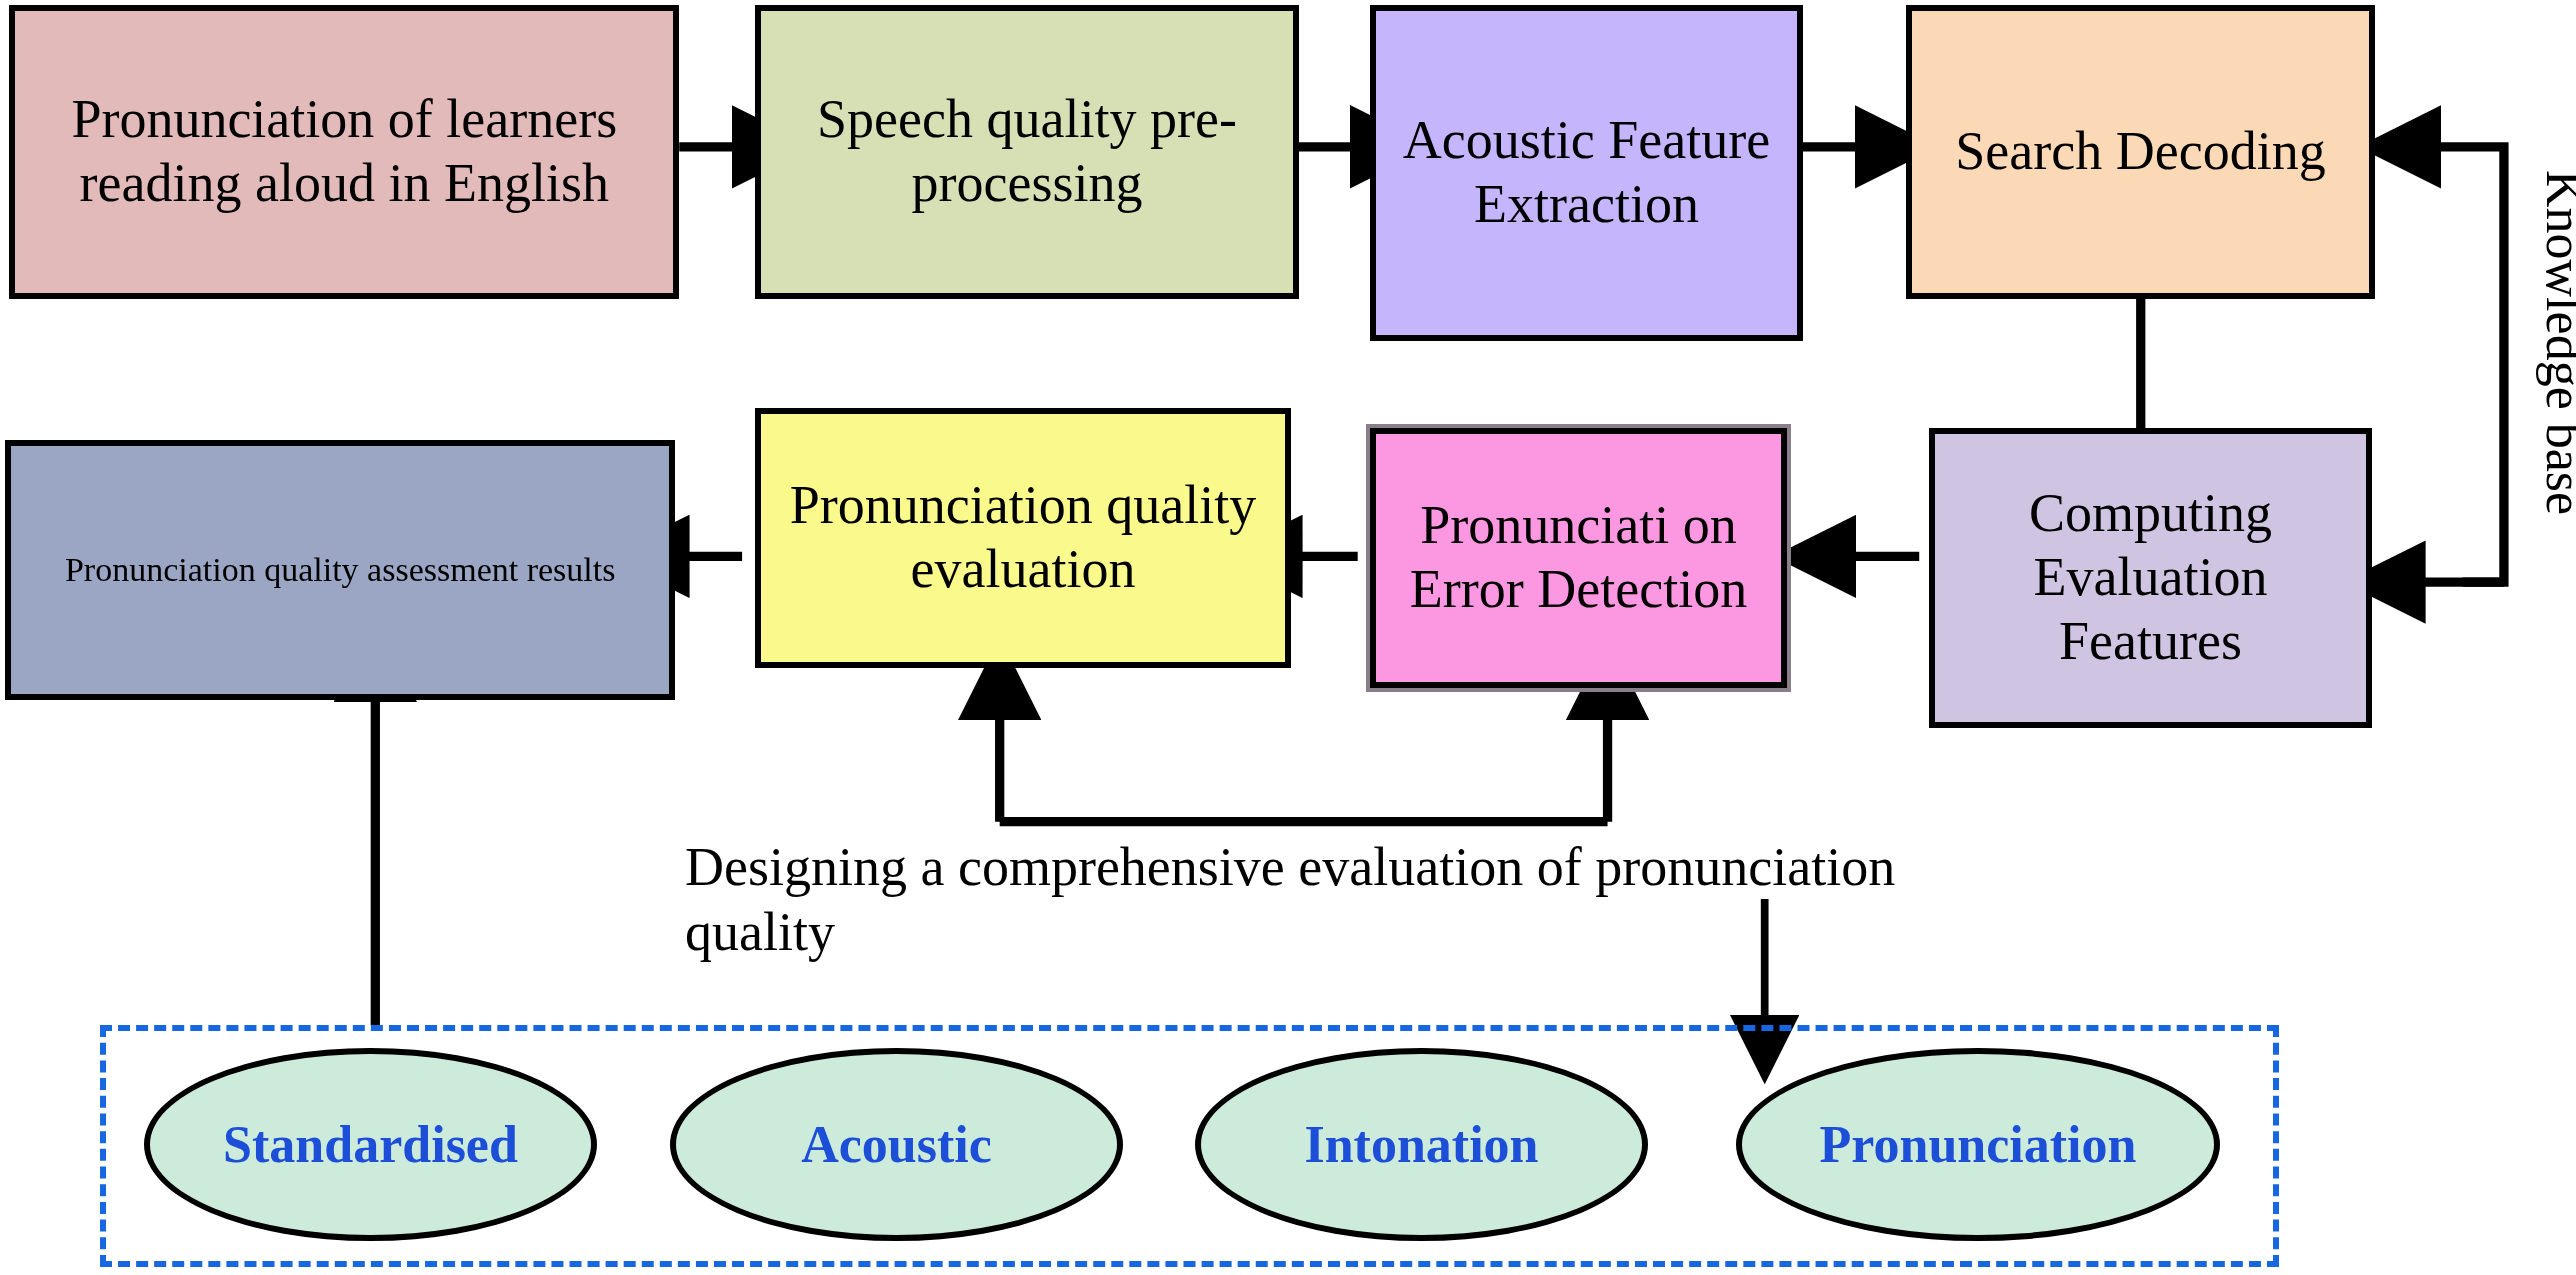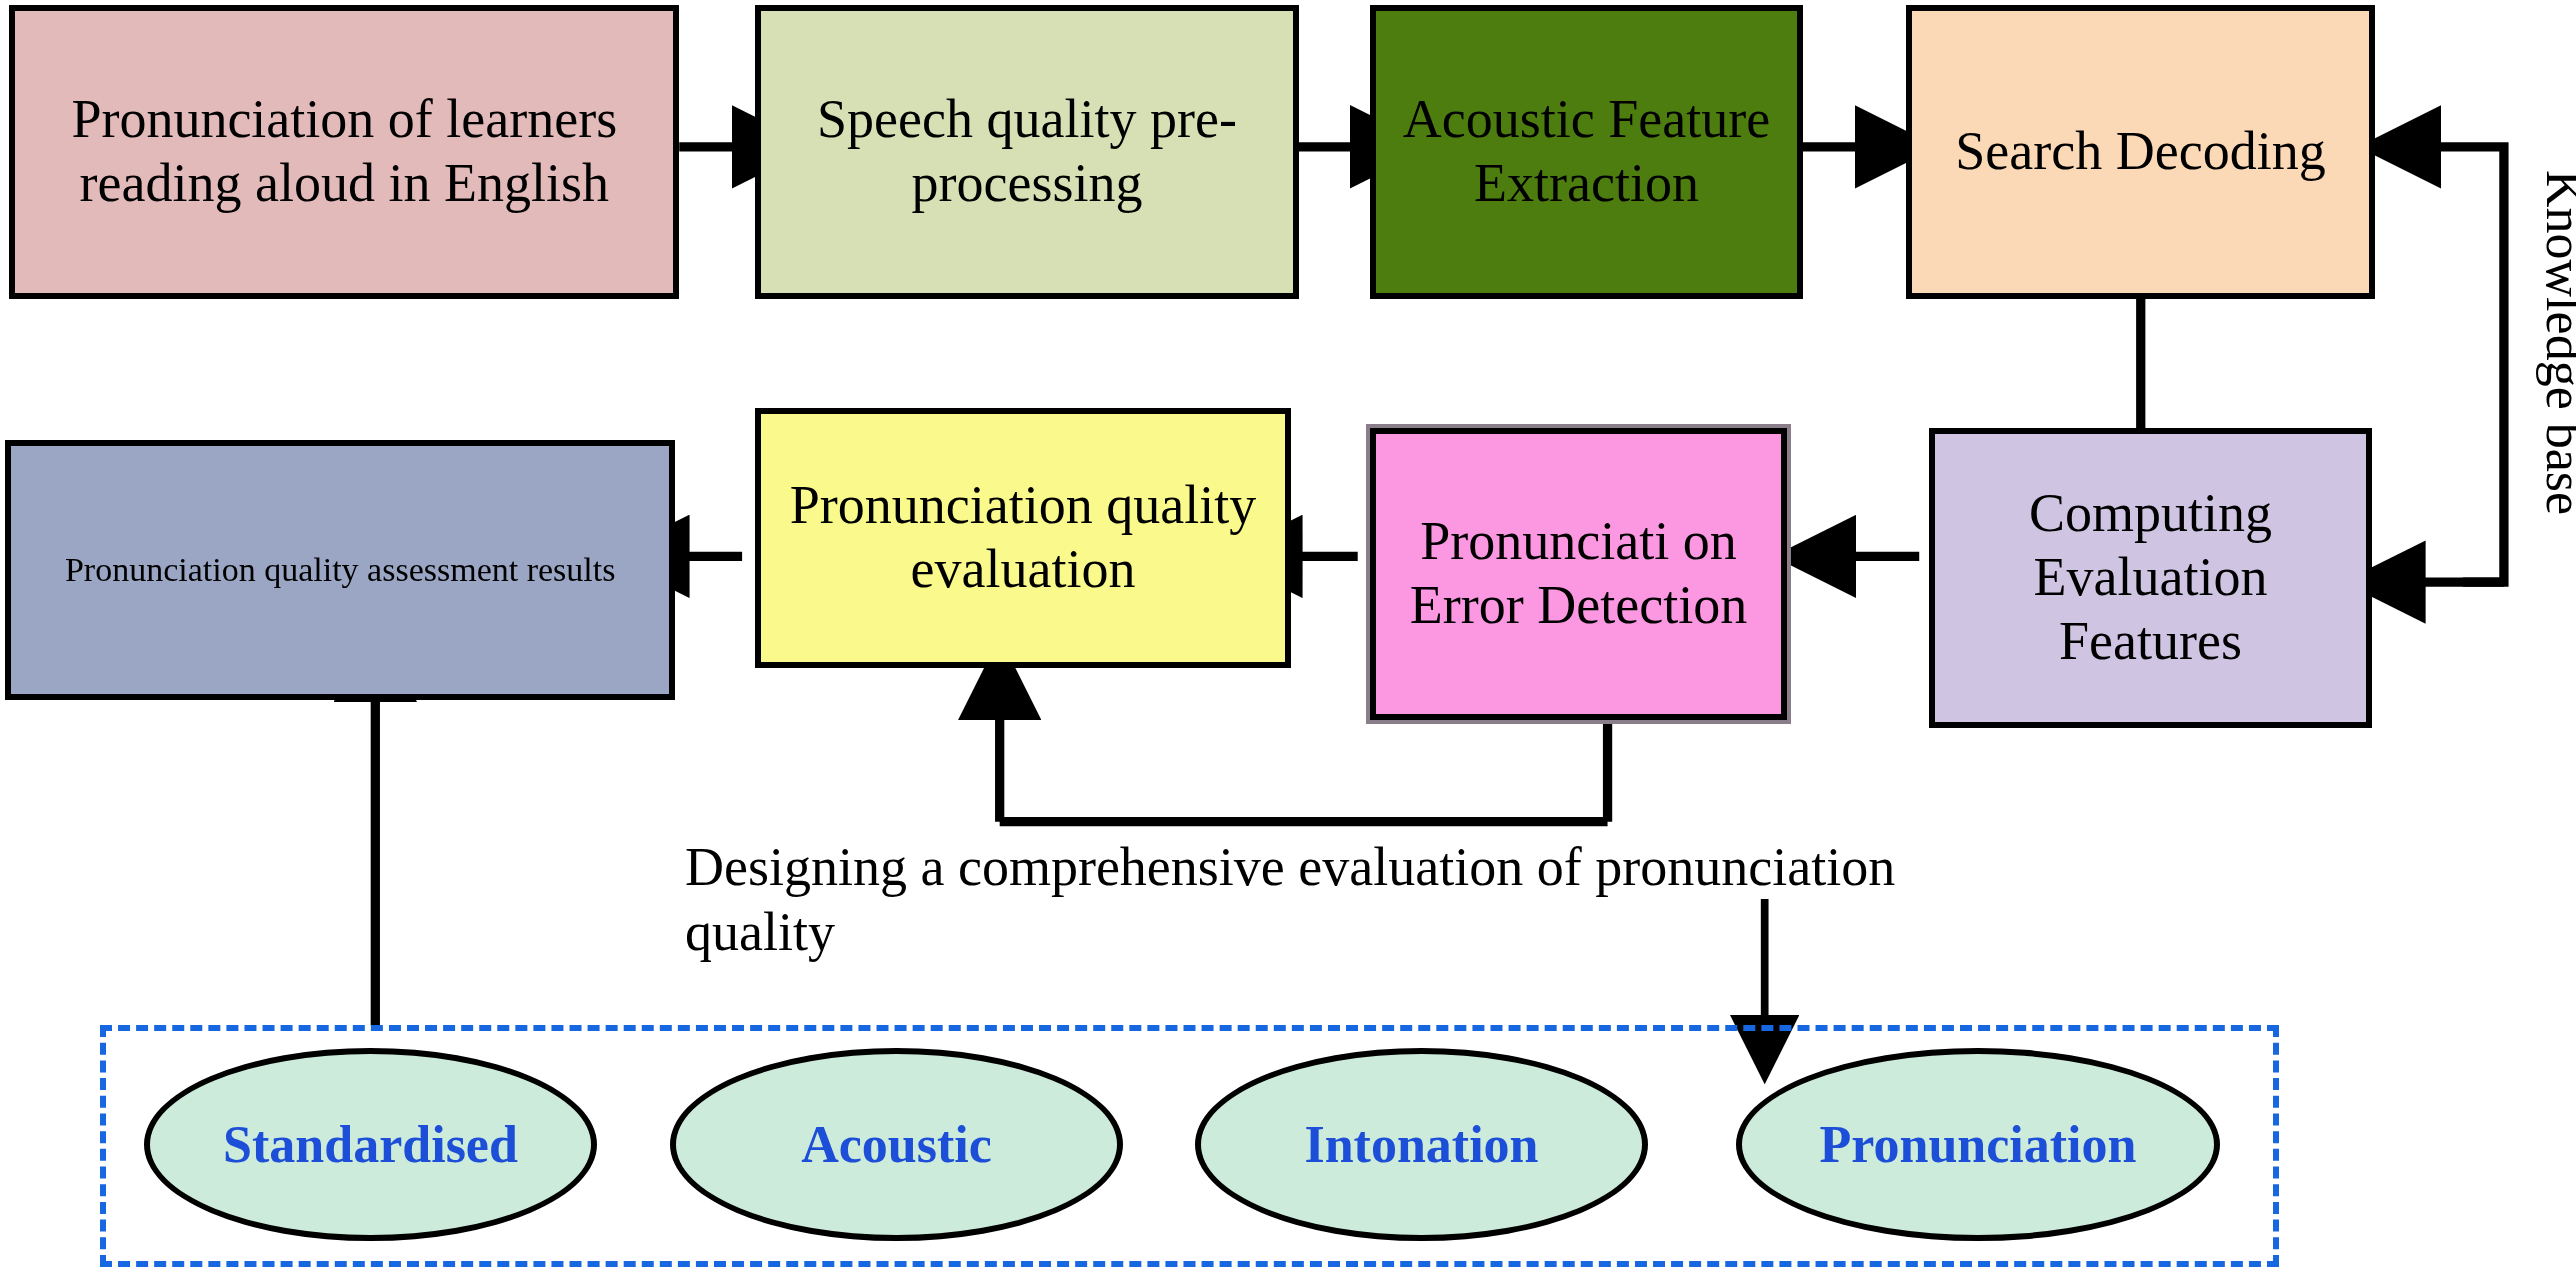--- a/index.html
+++ b/index.html
@@ -102,41 +102,41 @@
   </svg>
 
   <div class="node" style="left:9.3px; top:5.2px; width:670px; height:294px; background:#E2BAB9; font-size:54px;">
     <span>Pronunciation of learners reading aloud in English</span>
   </div>
 
   <div class="node" style="left:755px; top:5.2px; width:544px; height:294px; background:#D7E0B5; font-size:54px;">
     <span>Speech quality pre-processing</span>
   </div>
 
-  <div class="node" style="left:1370px; top:5.2px; width:433px; height:294px; background:#4d7c0f; font-size:54px;">
+  <div class="node" style="left:1370px; top:5.2px; width:433px; height:336px; background:#c4b5fd; font-size:54px;">
     <span>Acoustic Feature Extraction</span>
   </div>
 
   <div class="node" style="left:1906px; top:5.2px; width:469px; height:294px; background:#FBD8B6; font-size:54px;">
     <span>Search Decoding</span>
   </div>
 
   <div class="kb-label" style="left:2594px; top:170px; font-size:52px;">
     <span>Knowledge base</span>
   </div>
 
   <div class="node" style="left:5.2px; top:428px; width:670px; height:260px; background:#9AA6C4; font-size:34px;margin-top:12px;">
     <span>Pronunciation quality assessment results</span>
   </div>
 
   <div class="node" style="left:755px; top:408px; width:536px; height:260px; background:#FAFA8C; font-size:54px;">
     <span>Pronunciation quality evaluation</span>
   </div>
 
-  <div class="node" style="left:1370px; top:428px; width:417px; height:292px; background:#FC97E2;
+  <div class="node" style="left:1370px; top:428px; width:417px; height:260px; background:#FC97E2;
               border-color:#000; outline:4.6px solid #8a7e8a; font-size:54px;">
     <span>Pronunciati on Error Detection</span>
   </div>
 
   <div class="node" style="left:1929px; top:428px; width:443px; height:300px; background:#CFC5E3; font-size:54px;">
     <span>Computing Evaluation Features</span>
   </div>
 
   <div class="caption" style="left:685px; top:835px; width:1247px; font-size:54px;">
     <span>Designing a comprehensive evaluation of pronunciation quality</span>

